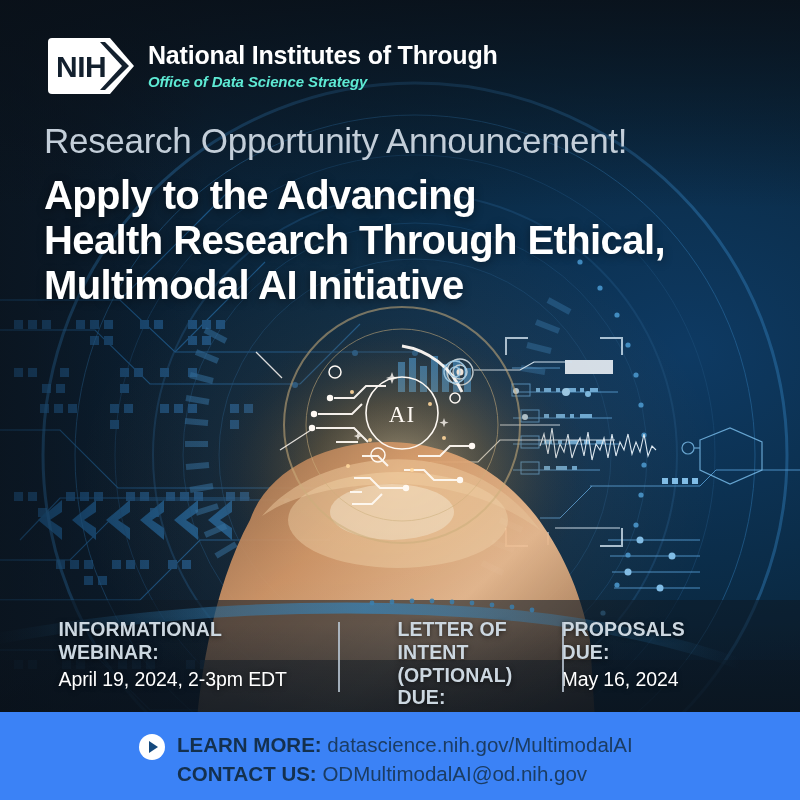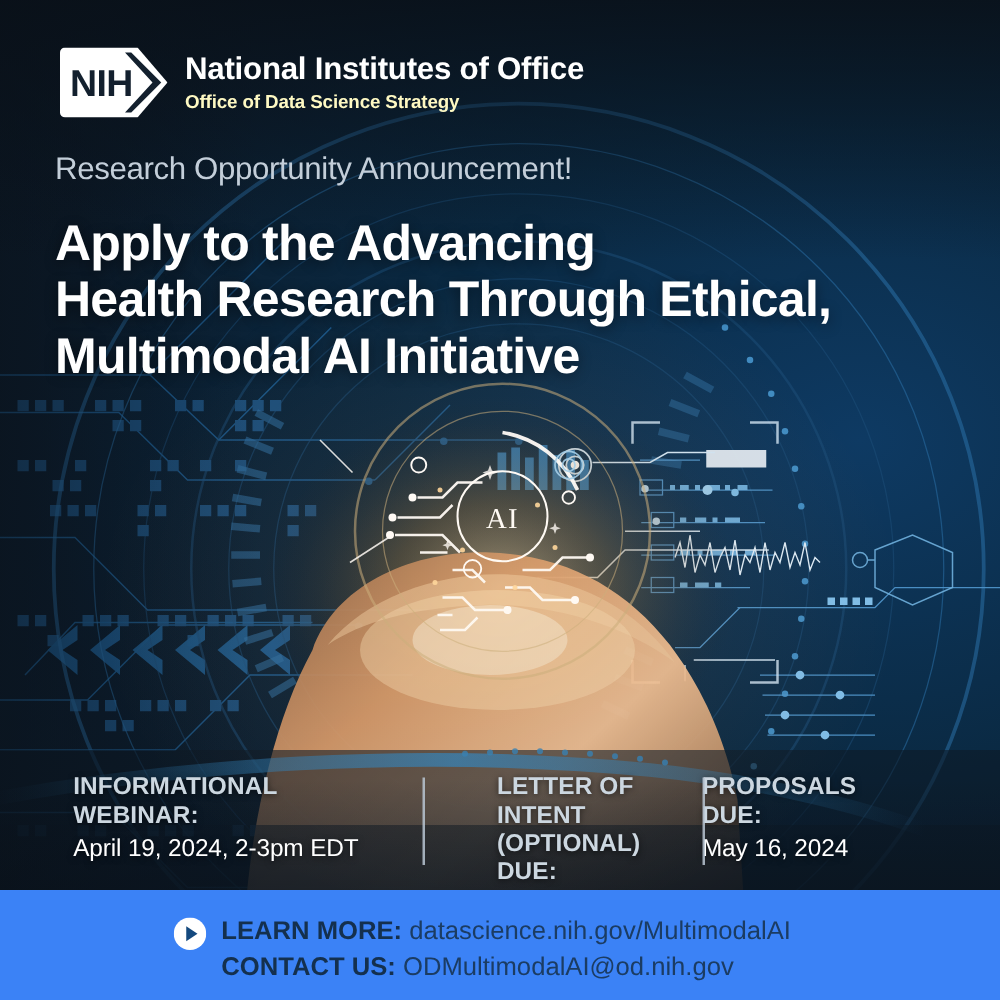--- a/index.html
+++ b/index.html
@@ -24,26 +24,26 @@
       linear-gradient(90deg, rgba(9,16,24,.55) 0%, rgba(9,16,24,0) 26%);
   }
   svg.deco{position:absolute;inset:0;width:800px;height:800px;}
 
   
   .logo-wrap{position:absolute;left:48px;top:38px;display:flex;align-items:center;gap:14px;}
   .nih-mark{position:relative;width:86px;height:56px;}
   .nih-mark svg{display:block;}
   .org-block{display:flex;flex-direction:column;justify-content:center;line-height:1;}
   .org-name{color:#ffffff;font-size:25px;font-weight:bold;letter-spacing:-.2px;}
-  .org-sub{color:#fef9c3;font-size:15px;font-weight:bold;margin-top:6px;letter-spacing:-.1px;}
+  .org-sub{color:#5eead4;font-size:15px;font-style:italic;font-weight:bold;margin-top:6px;letter-spacing:-.1px;}
 
   
   .eyebrow{
     position:absolute;left:44px;top:121px;
-    color:#c3ced9;font-size:25px;font-weight:300;letter-spacing:-.3px;
+    color:#c3ced9;font-size:35px;font-weight:300;letter-spacing:-.3px;
   }
   .headline{
     position:absolute;left:44px;top:173px;width:730px;
     color:#ffffff;font-size:40px;font-weight:bold;line-height:1.12;letter-spacing:-.6px;
     text-shadow:0 2px 10px rgba(0,0,0,.45);
   }
   .headline .l{display:block;}
 
   
   .dates{
@@ -483,21 +483,21 @@
 
   <div class="logo-wrap">
     <div class="nih-mark">
       <svg width="86" height="56" viewBox="0 0 86 56" xmlns="http://www.w3.org/2000/svg">
         <path d="M4 0 H62 L86 28 L62 56 H4 A4 4 0 0 1 0 52 V4 A4 4 0 0 1 4 0 Z" fill="#ffffff"></path>
         <path d="M57 4 L81 28 L57 52 L52 52 L74 28 L52 4 Z" fill="#13202e"></path>
         <text x="8" y="39" font-family="'Liberation Sans', sans-serif" font-size="30" font-weight="bold" fill="#13202e" letter-spacing="-0.5">NIH</text>
       </svg>
     </div>
     <div class="org-block">
-      <div class="org-name">National Institutes of Office</div>
+      <div class="org-name">National Institutes of Through</div>
       <div class="org-sub">Office of Data Science Strategy</div>
     </div>
   </div>
 
   <div class="eyebrow">Research Opportunity Announcement!</div>
   <div class="headline">
     <span class="l">Apply to the Advancing</span>
     <span class="l">Health Research Through Ethical,</span>
     <span class="l">Multimodal AI Initiative</span>
   </div>

